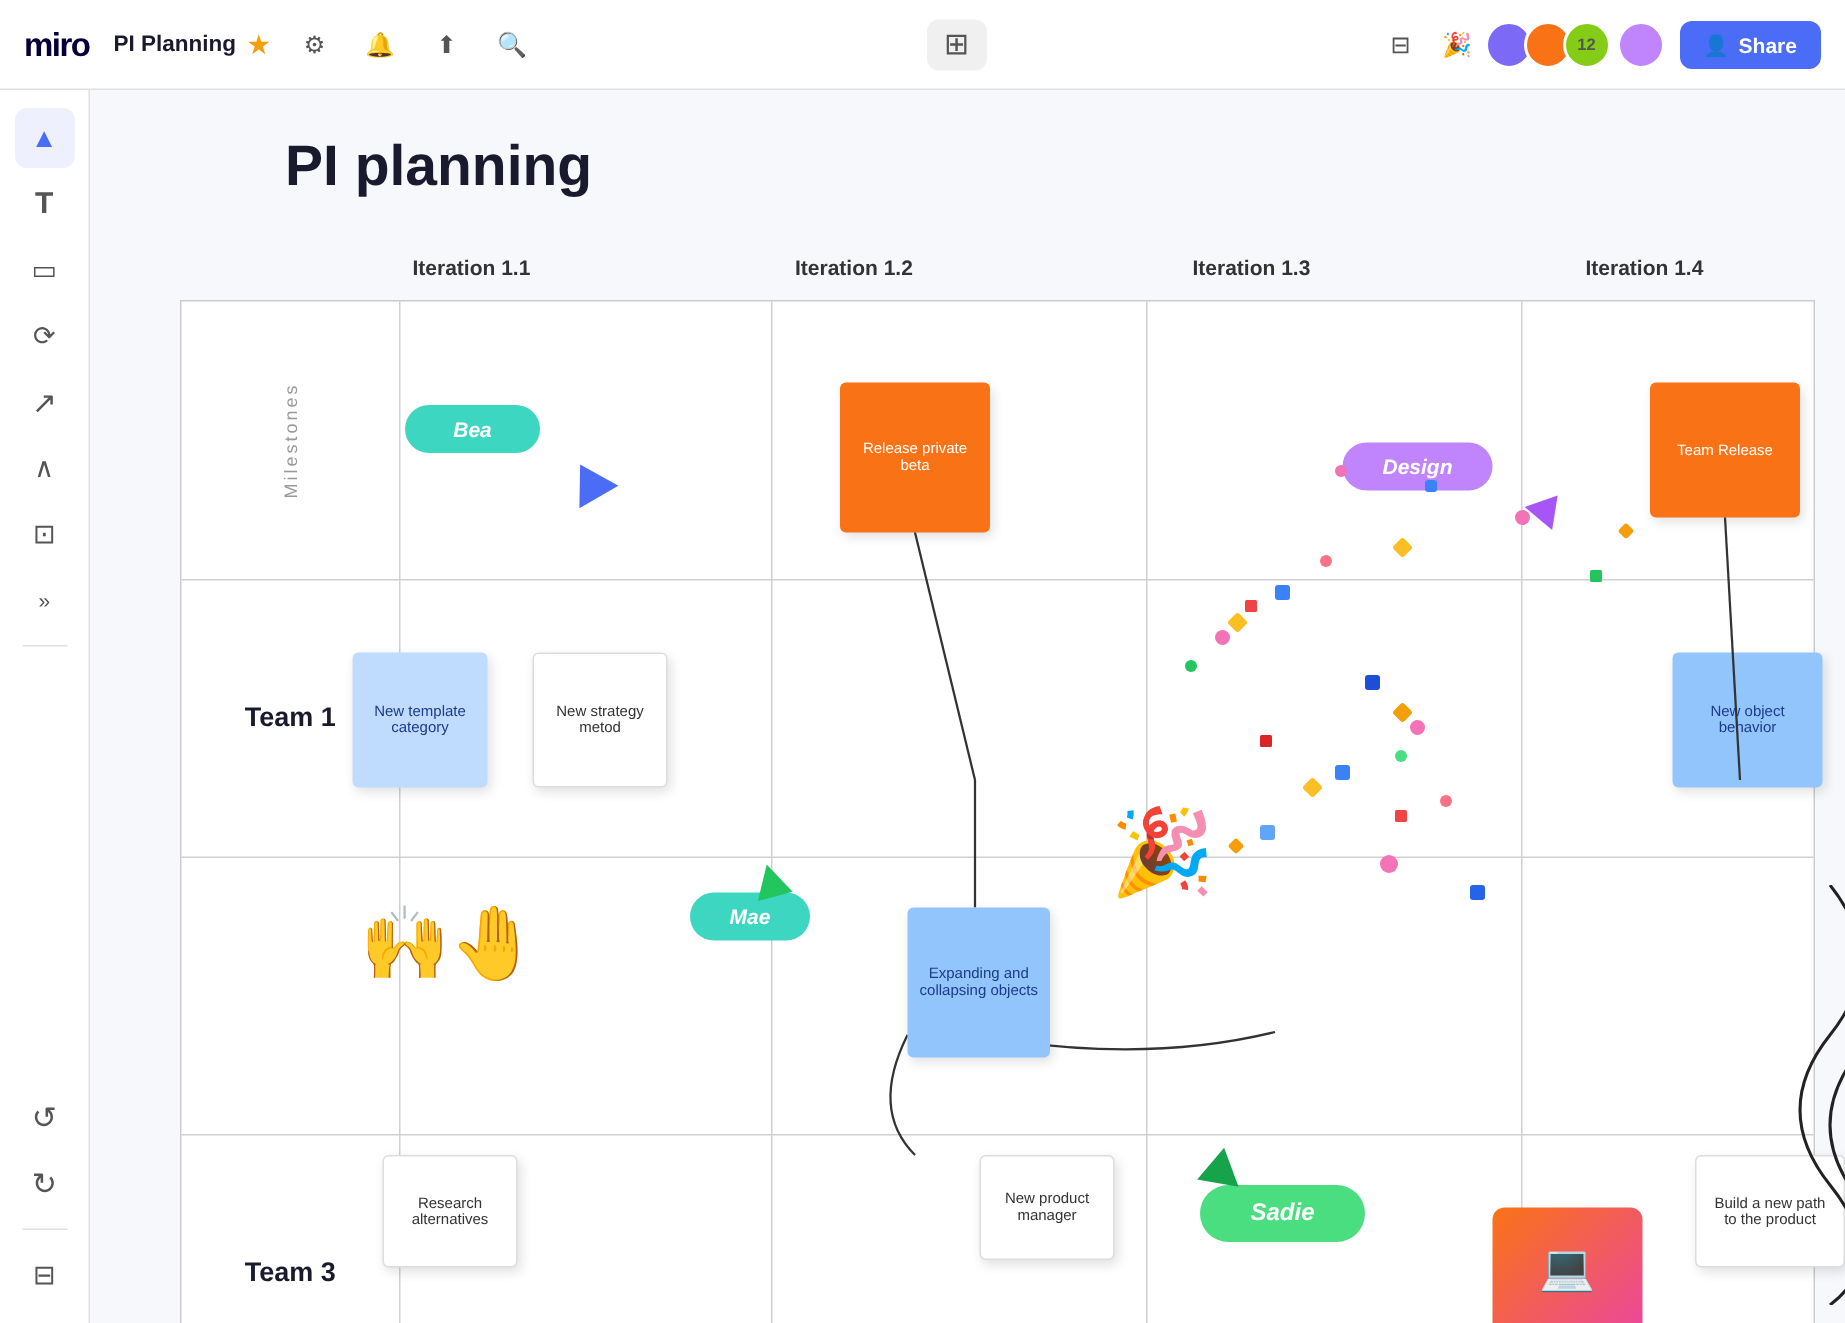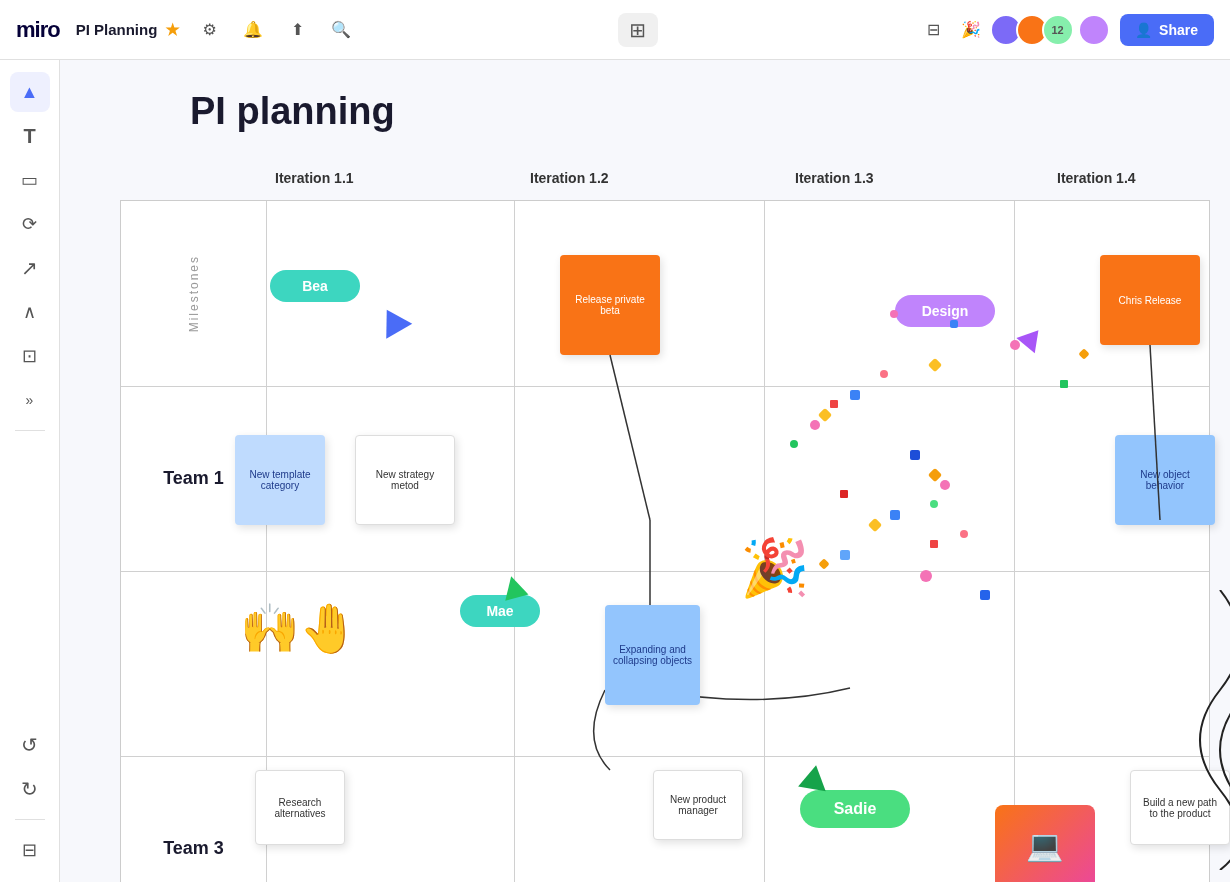--- a/index.html
+++ b/index.html
@@ -17,21 +17,21 @@
     .topbar-icons { display: flex; align-items: center; gap: 16px; }
     .topbar-icon { width: 28px; height: 28px; display: flex; align-items: center; justify-content: center; cursor: pointer; color: #555; font-size: 16px; border-radius: 6px; }
     .topbar-center { display: flex; align-items: center; gap: 8px; }
     .topbar-right { display: flex; align-items: center; gap: 10px; }
     .share-btn { background: #4a6cf7; color: #fff; border: none; border-radius: 8px; padding: 8px 16px; font-size: 14px; font-weight: 600; cursor: pointer; display: flex; align-items: center; gap: 6px; }
     .avatar-group { display: flex; align-items: center; }
     .avatar { width: 32px; height: 32px; border-radius: 50%; border: 2px solid #fff; margin-left: -6px; display: flex; align-items: center; justify-content: center; font-size: 11px; font-weight: 700; color: #fff; }
     .avatar-count { background: #e8e8f0; color: #555; font-size: 11px; }
     .avatar-1 { background: #7c6af7; }
     .avatar-2 { background: #f97316; }
-    .avatar-3 { background: #86efac; }
+    .avatar-3 { background: #84cc16; }
     .avatar-4 { background: #c084fc; }
 
     
     .left-toolbar {
       position: fixed; left: 0; top: 60px; bottom: 0; width: 60px;
       background: #fff; border-right: 1px solid #e0e0e0;
       display: flex; flex-direction: column; align-items: center;
       padding: 12px 0; gap: 4px; z-index: 99;
     }
     .tool-btn {
@@ -77,21 +77,21 @@
     }
     .sticky-orange { background: #f97316; color: #fff; }
     .sticky-blue { background: #93c5fd; color: #1e3a8a; }
     .sticky-lightblue { background: #bfdbfe; color: #1e3a8a; }
     .sticky-white { background: #fff; color: #333; border: 1px solid #ddd; }
 
     
     .name-tag {
       position: absolute; border-radius: 50px;
       font-size: 14px; font-weight: 700; color: #fff;
-      padding: 8px 20px; display: flex; align-items: center; justify-content: center;
+      padding: 8px 20px; display: flex; align-items: center; justify-content: center; font-style: italic;
     }
     .tag-teal { background: #3dd6c0; color: #fff; }
     .tag-purple { background: #c084fc; color: #fff; }
 
     
     .shape-arrow-blue {
       position: absolute;
       width: 0; height: 0;
       border-left: 15px solid transparent;
       border-right: 15px solid transparent;
@@ -230,34 +230,34 @@
       <span>Bea</span>
     </div>
 
     <div class="shape-arrow-blue" style="top:248px;left:318px;"></div>
 
     <div class="sticky sticky-orange" style="top:195px;left:500px;width:100px;height:100px;">
       <span>Release private beta</span>
     </div>
 
     <div class="sticky sticky-orange" style="top:195px;left:1040px;width:100px;height:90px;">
-      <span>Chris Release</span>
+      <span>Team Release</span>
     </div>
 
     <div class="name-tag tag-purple" style="top:235px;left:835px;width:100px;">
       <span>Design</span>
     </div>
 
     <div class="shape-arrow-purple" style="top:268px;left:960px;"></div>
 
     <div class="sticky sticky-lightblue" style="top:375px;left:175px;width:90px;height:90px;">
       <span>New template category</span>
     </div>
 
-    <div class="sticky sticky-white" style="top:375px;left:295px;width:100px;height:90px;">
+    <div class="sticky sticky-white" style="top:375px;left:295px;width:90px;height:90px;">
       <span>New strategy metod</span>
     </div>
 
 
     <div class="sticky sticky-blue" style="top:375px;left:1055px;width:100px;height:90px;">
       <span>New object behavior</span>
     </div>
 
     <svg class="connectors">
 

